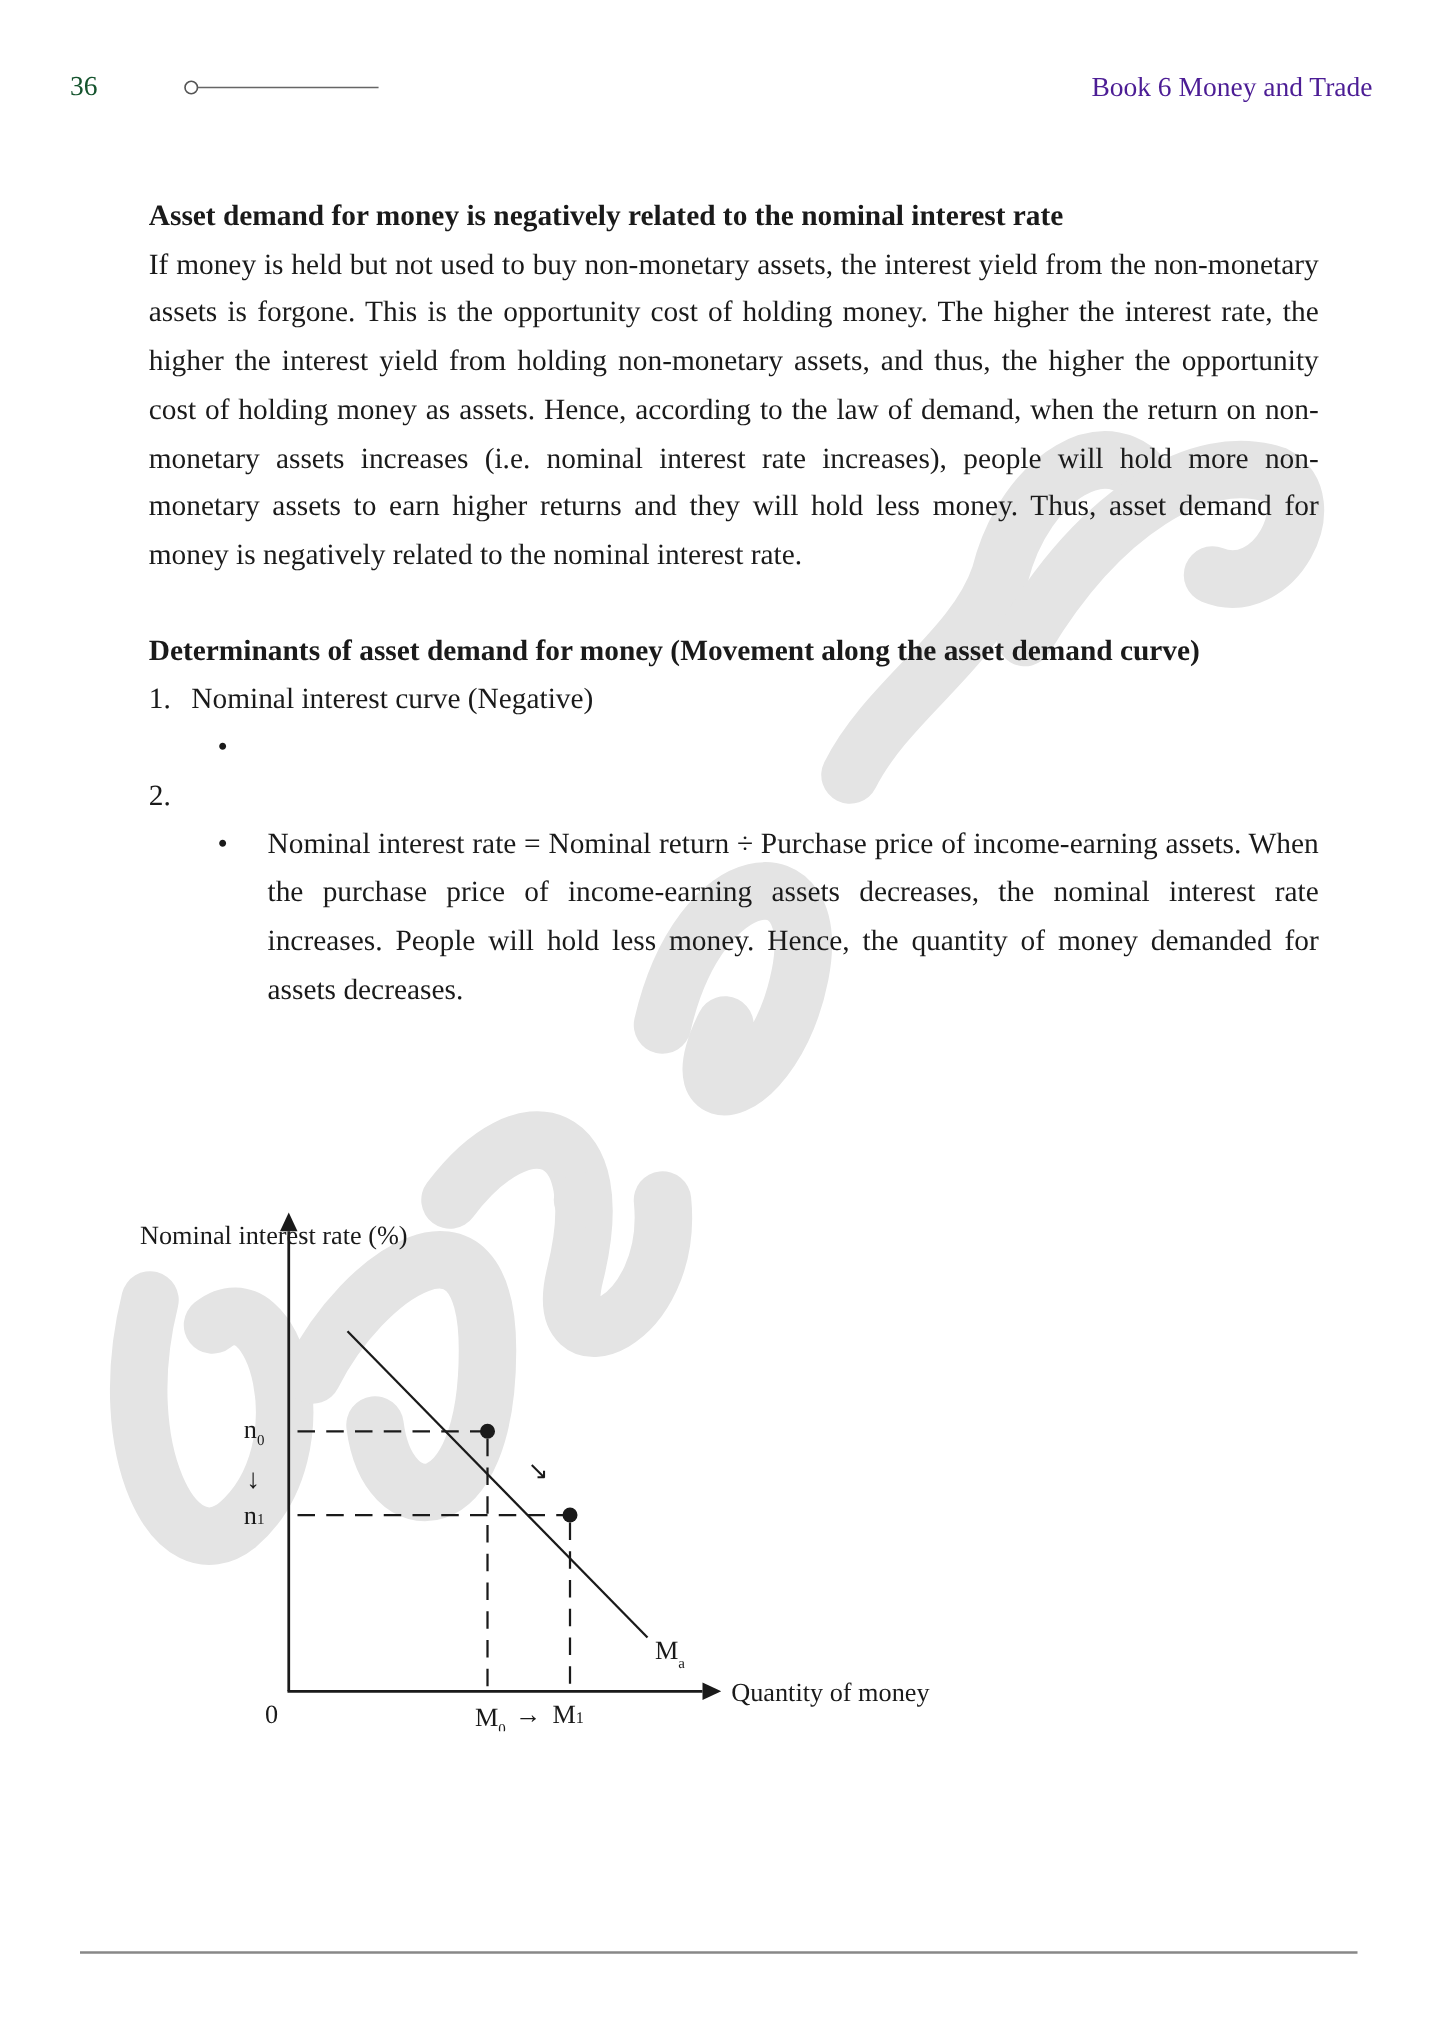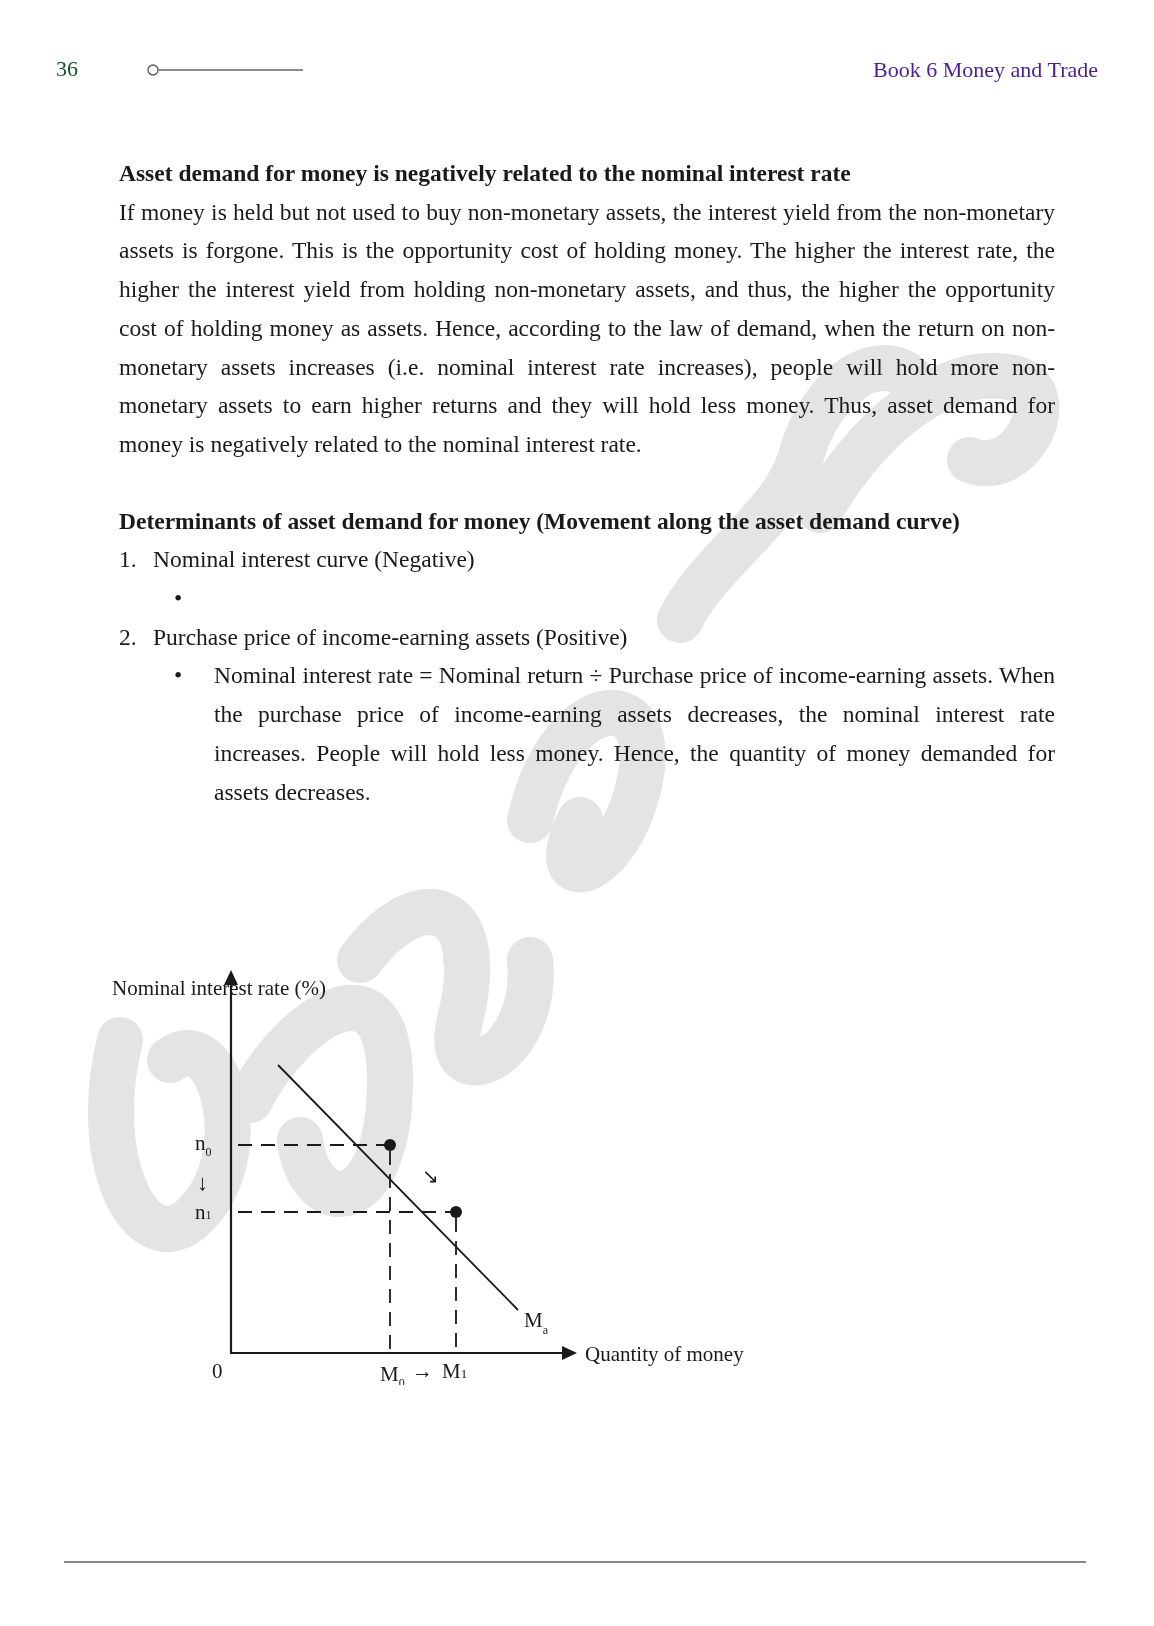--- a/index.html
+++ b/index.html
@@ -52,21 +52,20 @@
     <div class="list">
       <div class="li-num">
         <span class="num">1.</span>
         <span>Nominal interest curve (Negative)</span>
       </div>
       <div class="bullet">
         <span class="dot">•</span>
       </div>
       <div class="li-num">
         <span class="num">2.</span>
-        <span>Purchase price of income-earning assets (Positive)</span>
       </div>
       <div class="bullet">
         <span class="dot">•</span>
         <span class="txt">Nominal interest rate = Nominal return ÷ Purchase price of income-earning assets. When the purchase price of income-earning assets decreases, the nominal interest rate increases. People will hold less money. Hence, the quantity of money demanded for assets decreases.</span>
       </div>
     </div>
   </div>
 </div>
 
 <svg class="chart" viewBox="0 0 720 420" font-family="Liberation Serif, serif" fill="#1a1a1a">

